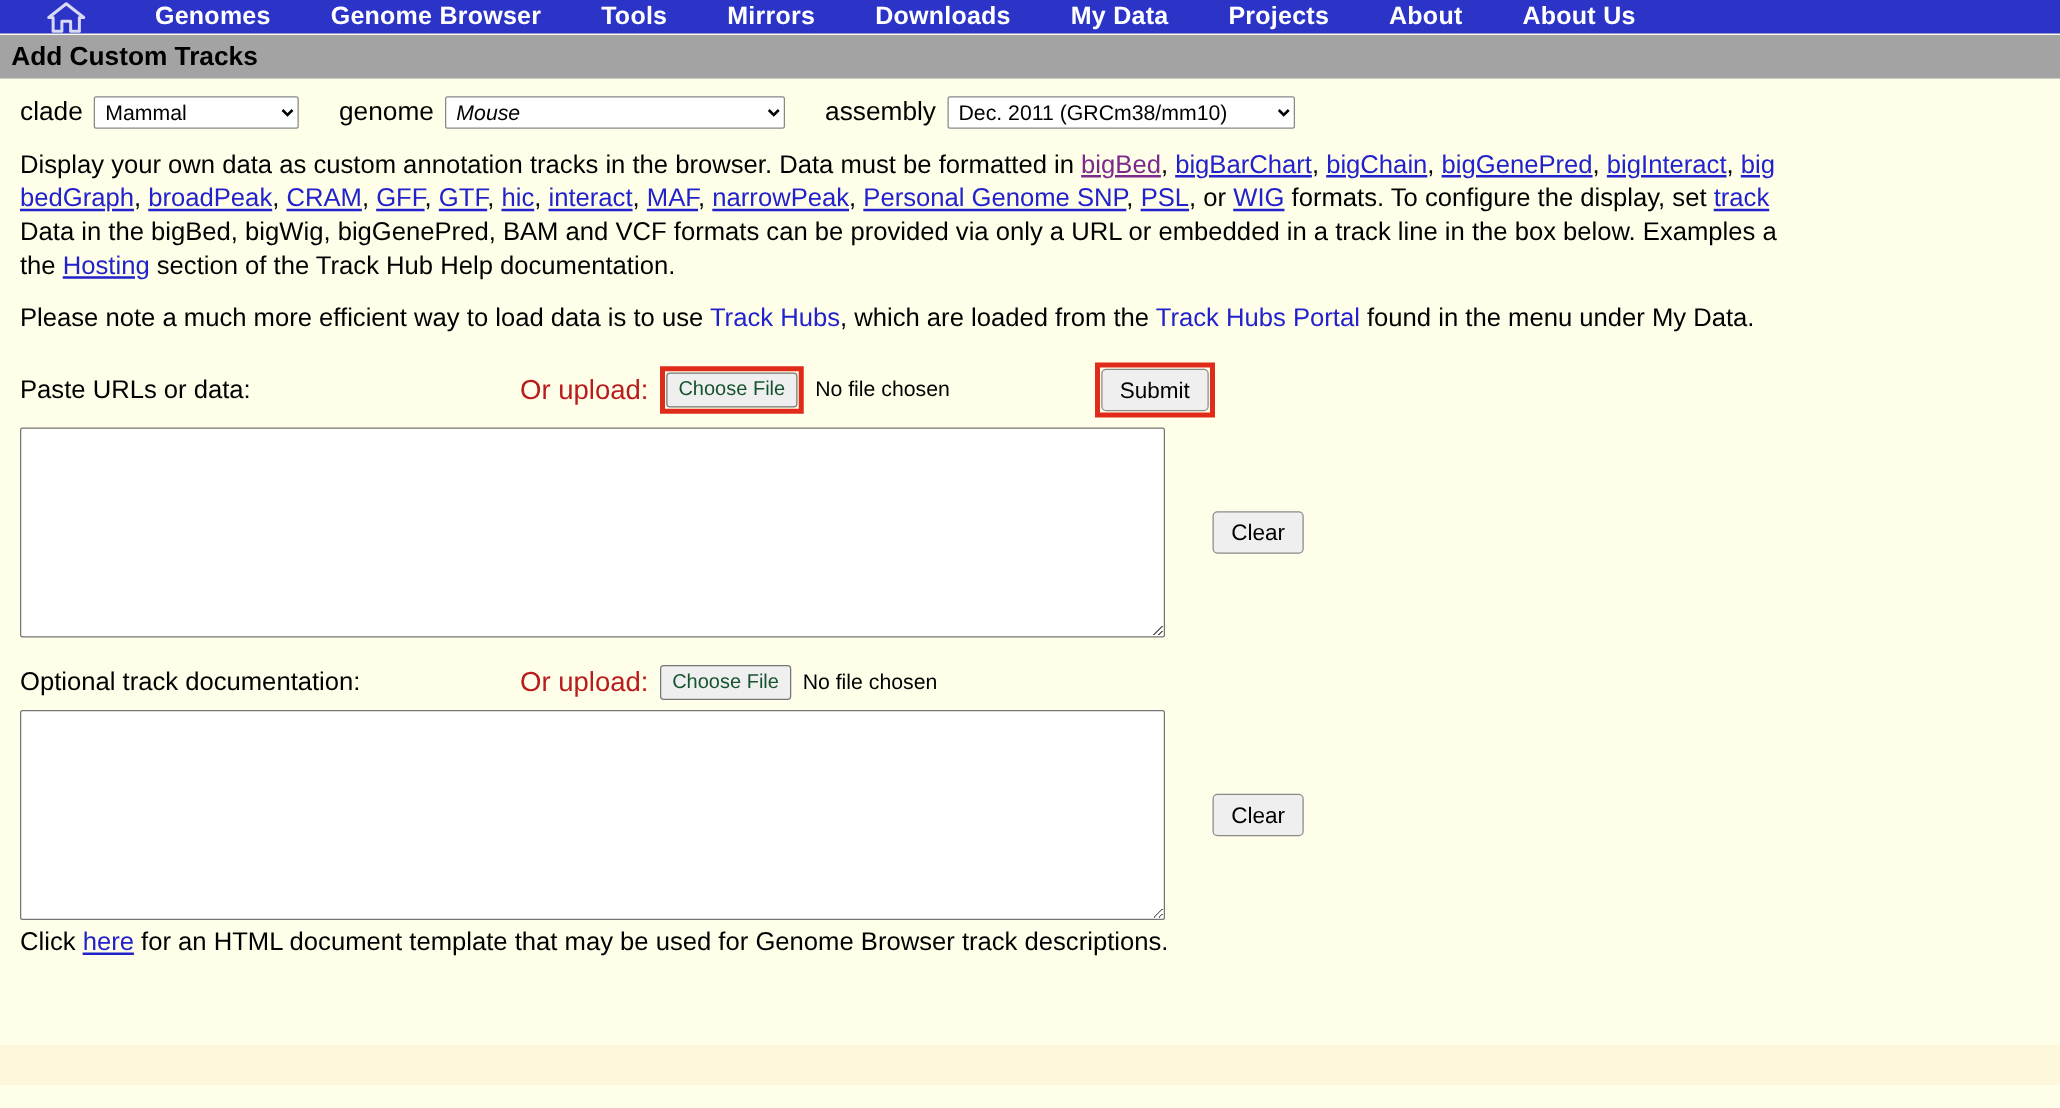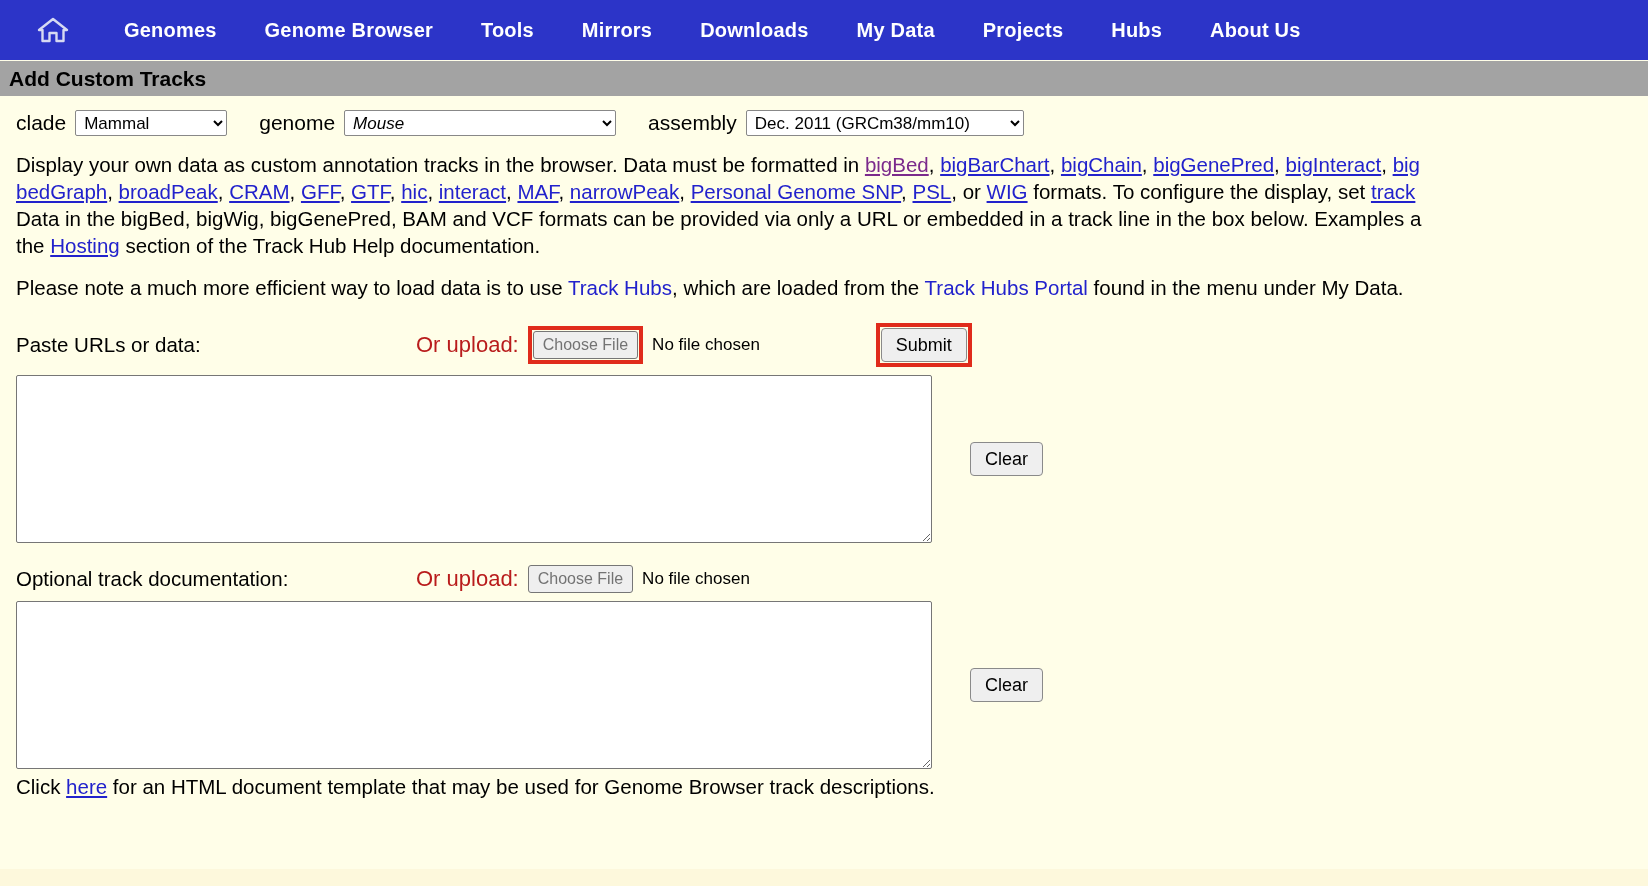--- a/index.html
+++ b/index.html
@@ -8,21 +8,21 @@
     margin: 0; padding: 0;
     width: 1648px; height: 886px;
     overflow: hidden;
     background: #FFFEE8;
     font-family: "Liberation Sans", sans-serif;
   }
   body { position: relative; }
 
   
   #topbar {
-    height: 60px;
+    height: 27px;
     background: #2C34C8;
     display: flex;
     align-items: center;
     padding-left: 36px;
     white-space: nowrap;
     overflow: hidden;
   }
   #topbar .home-icon {
     width: 34px; height: 30px;
     display: inline-flex;
@@ -80,21 +80,21 @@
   select.ucsc {
     font-family: "Liberation Sans", sans-serif;
     font-size: 17px;
     padding: 2px 4px;
     border: 1px solid #888888;
     background: #FFFFFF;
     color: #000;
     height: 26px;
     border-radius: 2px;
   }
-  select#clade-select  { width: 152px; }
+  select#clade-select  { width: 164px; }
   select#genome-select { width: 272px; font-style: italic; }
   select#assembly-select { width: 278px; }
 
   p.para {
     font-size: 20.5px;
     line-height: 27px;
     color: #000;
     margin: 15px 0 0 0;
     white-space: nowrap;
   }
@@ -124,21 +124,21 @@
   }
 
   .file-wrap { display: inline-flex; align-items: center; flex: 0 0 auto; }
   .file-wrap.highlight {
     border: 4px solid #E02B1B;
     padding: 1px;
   }
   button.filebtn {
     font-family: "Liberation Sans", sans-serif;
     font-size: 16px;
-    color: #737373;
+    color: #14532d;
     background: #EFEFEF;
     border: 1px solid #767676;
     border-radius: 3px;
     padding: 3px 9px;
     height: 28px;
     cursor: pointer;
   }
   .nofile {
     font-size: 17px;
     color: #000;
@@ -207,21 +207,21 @@
       <path d="M16 3 L30 14 L26.5 14 L26.5 25 L19.5 25 L19.5 17 L12.5 17 L12.5 25 L5.5 25 L5.5 14 L2 14 Z" fill="none" stroke="#D7DAF2" stroke-width="2.4" stroke-linejoin="round"></path>
     </svg>
   </span>
   <span class="nav-item">Genomes</span>
   <span class="nav-item">Genome Browser</span>
   <span class="nav-item">Tools</span>
   <span class="nav-item">Mirrors</span>
   <span class="nav-item">Downloads</span>
   <span class="nav-item">My Data</span>
   <span class="nav-item">Projects</span>
-  <span class="nav-item">Hubs</span>
+  <span class="nav-item">About</span>
   <span class="nav-item">About Us</span>
 </div>
 
 <div id="titleband">
   <span class="title">Add Custom Tracks</span>
 </div>
 
 <div id="content">
 
   <div class="selector-row">

